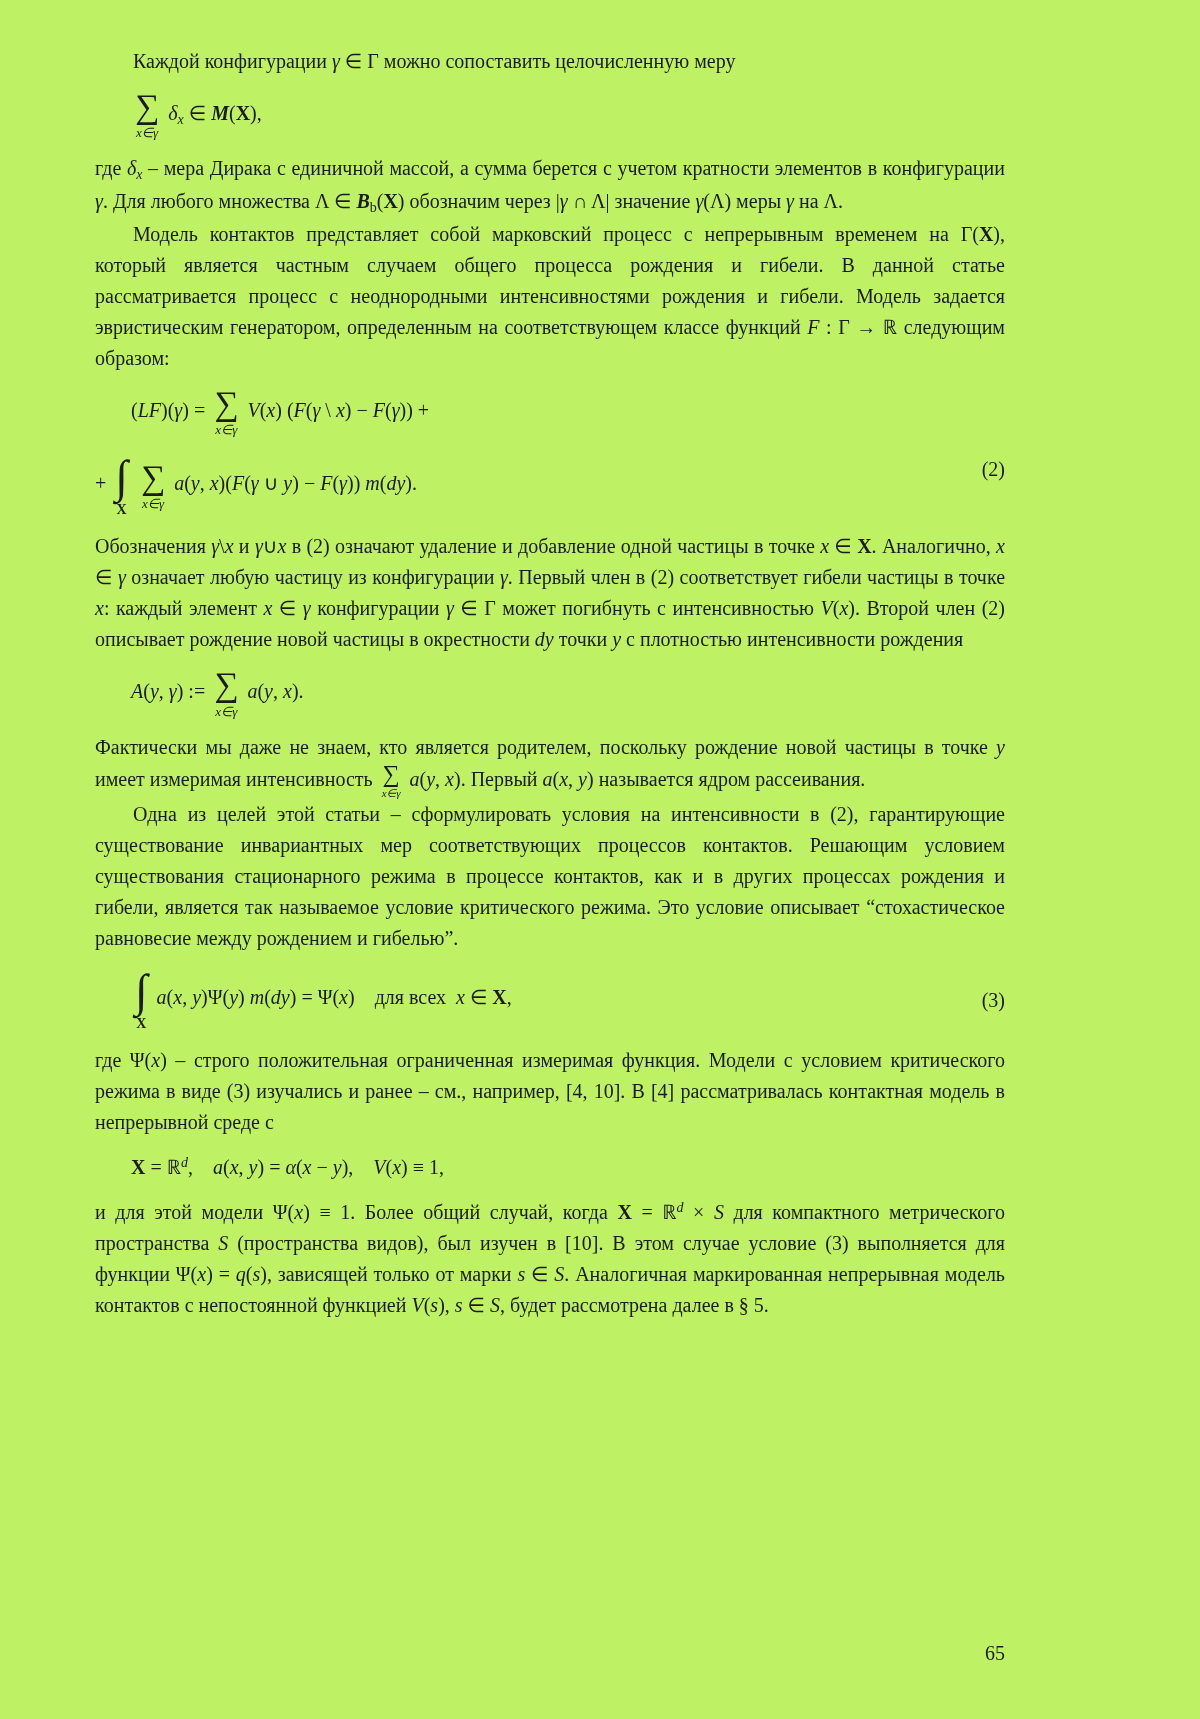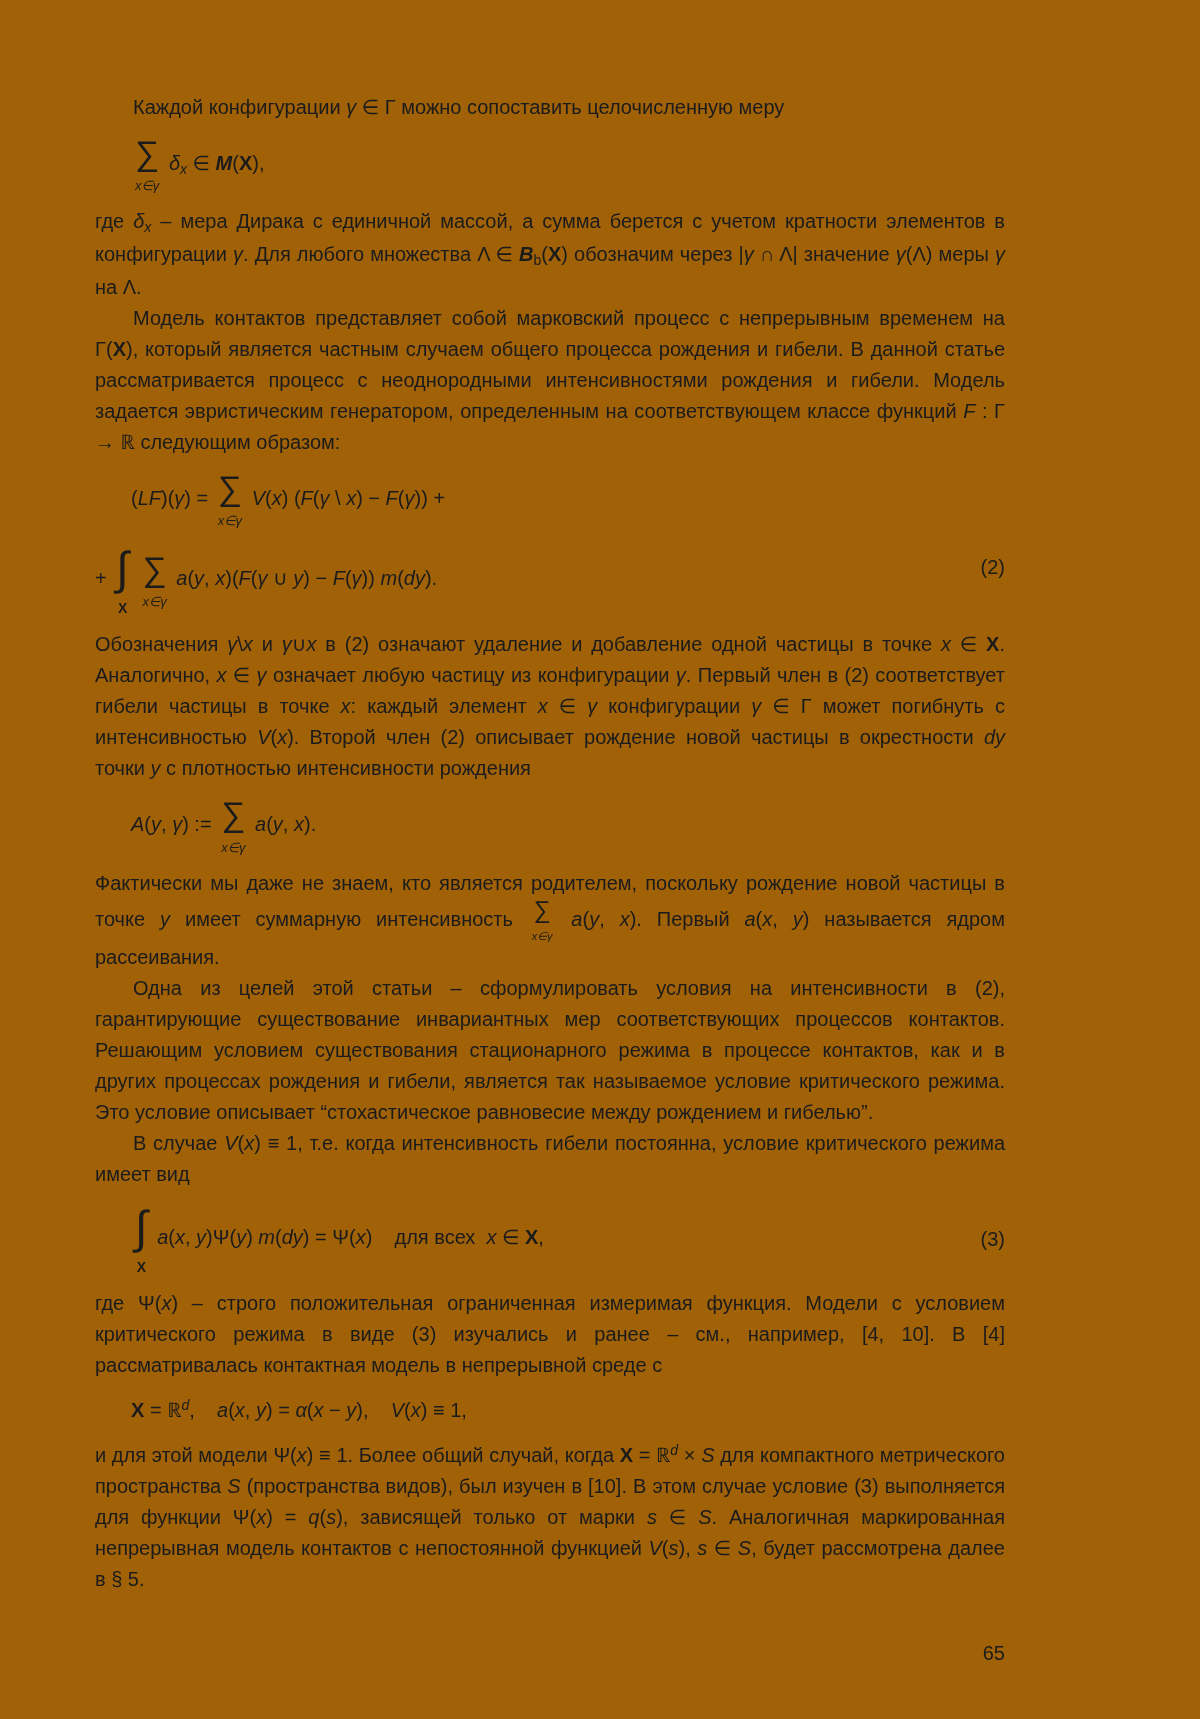--- a/index.html
+++ b/index.html
@@ -1,31 +1,31 @@
 <!DOCTYPE html>
 <html><head>
 <meta charset="utf-8">
 <style>
   html,body{margin:0;padding:0;background:#ffffff;}
   .page{
-    width:1200px;height:1719px;background:#a16207;position:relative;
-    box-sizing:border-box;padding:92px 195px 0 95px;overflow:hidden;
-    font-family:Liberation Sans, sans-serif;
+    width:1200px;height:1719px;background:#bef264;position:relative;
+    box-sizing:border-box;padding:46px 195px 0 95px;overflow:hidden;
+    font-family:Liberation Serif, serif;
     font-size:20px;line-height:1.55;color:#1b1b1b;
   }
   .para{margin:0;text-align:justify;}
   .para.indent{text-indent:38px;}
   .display{margin:14px 0;position:relative;}
   .dline{margin:6px 0 6px 36px;white-space:pre-wrap;}
   .dline.noindent{margin-left:0;}
   .dline + .dline{margin-top:18px;}
   
   .mstack{display:inline-flex;flex-direction:column;align-items:center;vertical-align:middle;margin:0 4px;}
   .mop{line-height:0.95;}
-  .mlim{font-style:italic;line-height:1;font-size:13px;margin-top:10px;}
+  .mlim{font-style:italic;line-height:1;font-size:13px;margin-top:3px;}
   .display .mop{font-size:34px;}
   .display .ms-int .mop{font-size:46px;line-height:1;}
   .display .ms-int .mlim{font-style:normal;font-weight:700;font-size:14px;}
   .para .mop{font-size:24px;}
   .para .mlim{font-size:11px;}
   
   .r-v{font-style:italic;}
   .r-sub{font-size:70%;vertical-align:-0.3em;}
   .r-sup{font-size:70%;vertical-align:0.5em;}
   .r-cal{font-style:italic;font-weight:700;}
@@ -56,28 +56,27 @@
     <div class="dline noindent"><span>+ </span><span class="mstack ms-int"><span class="mop">∫</span><span class="mlim">X</span></span><span> </span><span class="mstack "><span class="mop">∑</span><span class="mlim">x∈γ</span></span><span> </span><span class="r-v">a</span><span>(</span><span class="r-v">y</span><span>, </span><span class="r-v">x</span><span>)(</span><span class="r-v">F</span><span>(</span><span class="r-v">γ</span><span> ∪ </span><span class="r-v">y</span><span>) − </span><span class="r-v">F</span><span>(</span><span class="r-v">γ</span><span>)) </span><span class="r-v">m</span><span>(</span><span class="r-v">dy</span><span>).</span></div>
     <span class="eqnum eqnum-low">(2)</span>
   </div>
 
   <p class="para"><span>Обозначения </span><span class="r-v">γ</span><span>\</span><span class="r-v">x</span><span> и </span><span class="r-v">γ</span><span>∪</span><span class="r-v">x</span><span> в (2) означают удаление и добавление одной частицы в точке </span><span class="r-v">x</span><span> ∈ </span><span class="r-frak">X</span><span>. Аналогично, </span><span class="r-v">x</span><span> ∈ </span><span class="r-v">γ</span><span> означает любую частицу из конфигурации </span><span class="r-v">γ</span><span>. Первый член в (2) соответствует гибели частицы в точке </span><span class="r-v">x</span><span>: каждый элемент </span><span class="r-v">x</span><span> ∈ </span><span class="r-v">γ</span><span> конфигурации </span><span class="r-v">γ</span><span> ∈ Γ может погибнуть с интенсивностью </span><span class="r-v">V</span><span>(</span><span class="r-v">x</span><span>). Второй член (2) описывает рождение новой частицы в окрестности </span><span class="r-v">dy</span><span> точки </span><span class="r-v">y</span><span> с плотностью интенсивности рождения</span></p>
 
   <div class="display">
     <div class="dline"><span class="r-v">A</span><span>(</span><span class="r-v">y</span><span>, </span><span class="r-v">γ</span><span>) := </span><span class="mstack "><span class="mop">∑</span><span class="mlim">x∈γ</span></span><span> </span><span class="r-v">a</span><span>(</span><span class="r-v">y</span><span>, </span><span class="r-v">x</span><span>).</span></div>
   </div>
 
-  <p class="para"><span>Фактически мы даже не знаем, кто является родителем, поскольку рождение новой частицы в точке </span><span class="r-v">y</span><span> имеет суммарную интенсивность </span><span class="mstack ">
+  <p class="para"><span>Фактически мы даже не знаем, кто является родителем, поскольку рождение новой частицы в точке </span><span class="r-v">y</span><span> имеет измеримая интенсивность </span><span class="mstack ">
         <span class="mop">∑</span>
         <span class="mlim">x∈γ</span>
       </span><span> </span><span class="r-v">a</span><span>(</span><span class="r-v">y</span><span>, </span><span class="r-v">x</span><span>). Первый </span><span class="r-v">a</span><span>(</span><span class="r-v">x</span><span>, </span><span class="r-v">y</span><span>) называется ядром рассеивания.</span></p>
 
   <p class="para indent"><span>Одна из целей этой статьи – сформулировать условия на интенсивности в (2), гарантирующие существование инвариантных мер соответствующих процессов контактов. Решающим условием существования стационарного режима в процессе контактов, как и в других процессах рождения и гибели, является так называемое условие критического режима. Это условие описывает “стохастическое равновесие между рождением и гибелью”.</span></p>
 
-  <p class="para indent"><span>В случае </span><span class="r-v">V</span><span>(</span><span class="r-v">x</span><span>) ≡ 1, т.е. когда интенсивность гибели постоянна, условие критического режима имеет вид</span></p>
 
   <div class="display eq">
     <div class="dline"><span class="mstack ms-int"><span class="mop">∫</span><span class="mlim">X</span></span><span> </span><span class="r-v">a</span><span>(</span><span class="r-v">x</span><span>, </span><span class="r-v">y</span><span>)Ψ(</span><span class="r-v">y</span><span>) </span><span class="r-v">m</span><span>(</span><span class="r-v">dy</span><span>) = Ψ(</span><span class="r-v">x</span><span>)    для всех  </span><span class="r-v">x</span><span> ∈ </span><span class="r-frak">X</span><span>,</span></div>
     <span class="eqnum eqnum-center">(3)</span>
   </div>
 
   <p class="para"><span>где Ψ(</span><span class="r-v">x</span><span>) – строго положительная ограниченная измеримая функция. Модели с условием критического режима в виде (3) изучались и ранее – см., например, [4, 10]. В [4] рассматривалась контактная модель в непрерывной среде с</span></p>
 
   <div class="display">
     <div class="dline"><span class="r-frak">X</span><span> = ℝ</span><span class="r-v r-sup">d</span><span>,    </span><span class="r-v">a</span><span>(</span><span class="r-v">x</span><span>, </span><span class="r-v">y</span><span>) = </span><span class="r-v">α</span><span>(</span><span class="r-v">x</span><span> − </span><span class="r-v">y</span><span>),    </span><span class="r-v">V</span><span>(</span><span class="r-v">x</span><span>) ≡ 1,</span></div>

